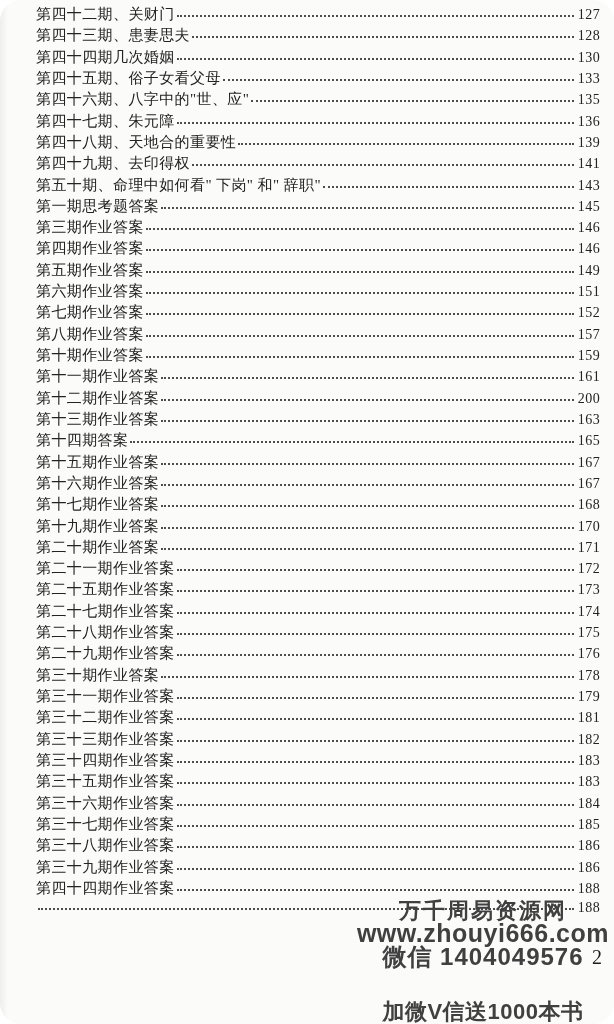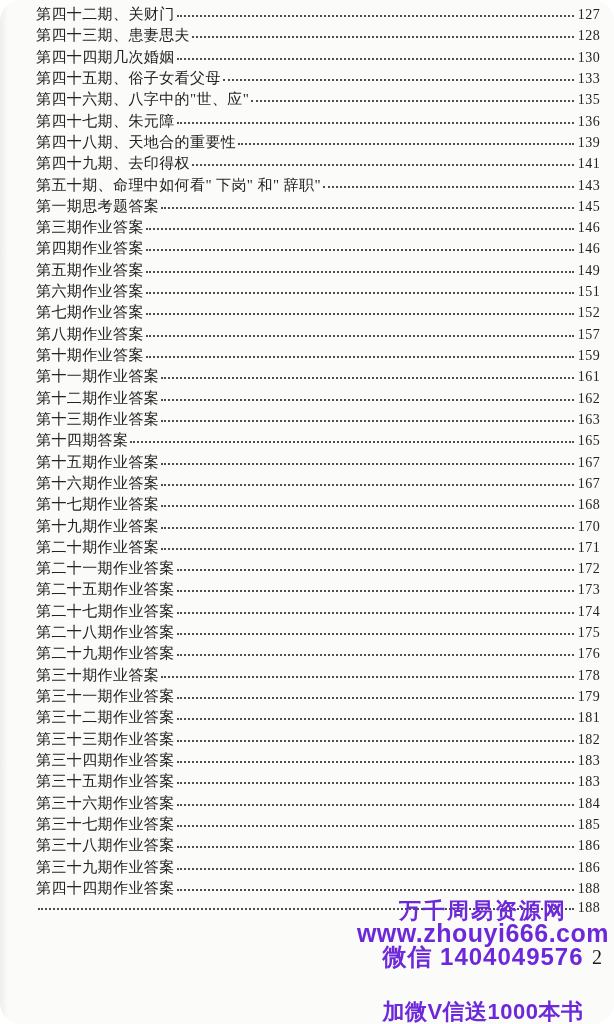--- a/index.html
+++ b/index.html
@@ -174,21 +174,21 @@
         <span class="toc-page">159</span>
       </div>
       <div class="toc-row">
         <span class="toc-title">第十一期作业答案</span>
         <span class="toc-dots"></span>
         <span class="toc-page">161</span>
       </div>
       <div class="toc-row">
         <span class="toc-title">第十二期作业答案</span>
         <span class="toc-dots"></span>
-        <span class="toc-page">162</span>
+        <span class="toc-page">200</span>
       </div>
       <div class="toc-row">
         <span class="toc-title">第十三期作业答案</span>
         <span class="toc-dots"></span>
         <span class="toc-page">163</span>
       </div>
       <div class="toc-row">
         <span class="toc-title">第十四期答案</span>
         <span class="toc-dots"></span>
         <span class="toc-page">165</span>
@@ -299,20 +299,20 @@
         <span class="toc-page">188</span>
       </div>
       <div class="toc-row">
         <span class="toc-dots"></span>
         <span class="toc-page">188</span>
       </div>
     </div>
 
   <div class="page-number">2</div>
 
-  <div class="watermark" style="color: #6d28d9;">
+  <div class="watermark" style="color: #404040;">
     <div class="wm-line wm-1">万千周易资源网</div>
     <div class="wm-line wm-2">www.zhouyi666.com</div>
     <div class="wm-line wm-3">微信 1404049576</div>
     <div class="wm-line wm-4">加微V信送1000本书</div>
   </div>
 
 </div>
 
 </body></html>

